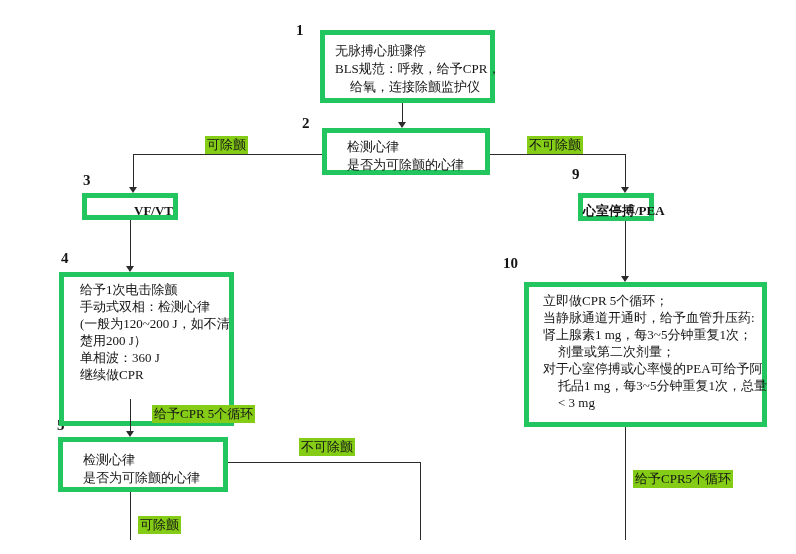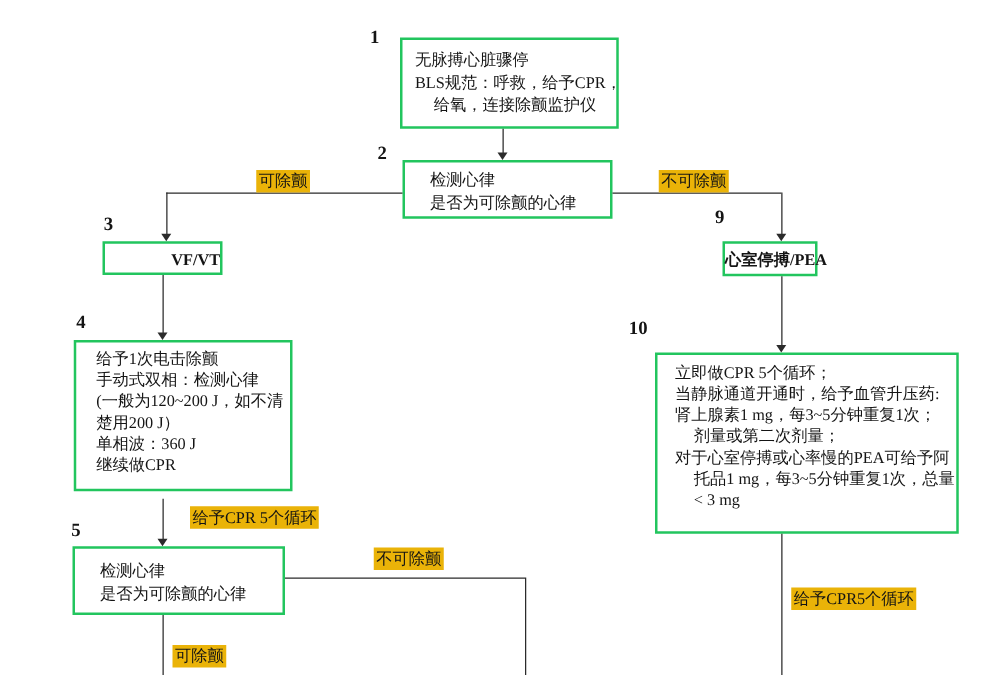--- a/index.html
+++ b/index.html
@@ -4,49 +4,49 @@
 <style>
   html,body { margin:0; padding:0; }
   #canvas {
     position:relative; width:796px; height:554px;
     background:#ffffff; overflow:hidden;
     font-family:"Liberation Serif","DejaVu Serif",serif;
     color:#141414;
   }
   .box {
     position:absolute; box-sizing:border-box;
-    border:2px solid #22c55e; background:#ffffff;
+    border:5px solid #22c55e; background:#ffffff;
     font-size:13px; line-height:18px; color:#141414;
   }
   .box .ln { white-space:nowrap; }
   .indent-sm { padding-left:15px; }
   #box1  { left:320px; top:30px;  width:175px; height:73px;  padding:7px 6px 0 10px; }
   #box2  { left:322px; top:128px; width:168px; height:47px;  padding:5px 6px 0 20px; }
   #box3  { left:82px;  top:193px; width:96px;  height:27px;  text-align:right; font-weight:bold; line-height:25px; }
-  #box4  { left:59px;  top:272px; width:175px; height:121px; padding:4px 4px 0 16px; line-height:17px; }
+  #box4  { left:59px;  top:272px; width:175px; height:154px; padding:4px 4px 0 16px; line-height:17px; }
   #box5  { left:58px;  top:437px; width:170px; height:55px;  padding:9px 6px 0 20px; }
   #box9  { left:578px; top:193px; width:76px;  height:28px;  text-align:center; font-weight:bold; line-height:26px; }
   #box10 { left:524px; top:282px; width:243px; height:145px; padding:5px 2px 0 14px; line-height:17px; }
   .num {
     position:absolute; font-size:15px; font-weight:bold; color:#141414;
   }
   #num1 { left:296px; top:22px; }  #num2 { left:302px; top:115px; }
   #num3 { left:83px;  top:172px; } #num4 { left:61px;  top:250px; }
   #num5 { left:57px;  top:417px; } #num9 { left:572px; top:166px; }
   #num10{ left:503px; top:255px; }
   .vline { position:absolute; width:1px; background:#2b2b2b; }
   .hline { position:absolute; height:1px; background:#2b2b2b; }
   .arrow-down {
     position:absolute; width:0; height:0;
     border-left:4px solid transparent; border-right:4px solid transparent;
     border-top:6px solid #2b2b2b;
   }
   .edge-label {
     position:absolute; font-size:13px; white-space:nowrap; color:#141414;
-    background:#eab308; padding:0 2px;
+    background:#84cc16; padding:0 2px;
   }
   #lblShockTop   { left:205px; top:136px; }
   #lblNoShockTop { left:527px; top:136px; }
   #lblCprLeft    { left:152px; top:405px; }
   #lblNoShockMid { left:299px; top:438px; }
   #lblShockBot   { left:138px; top:516px; }
   #lblCprRight   { left:633px; top:470px; }
 </style>
 </head>
 <body>

